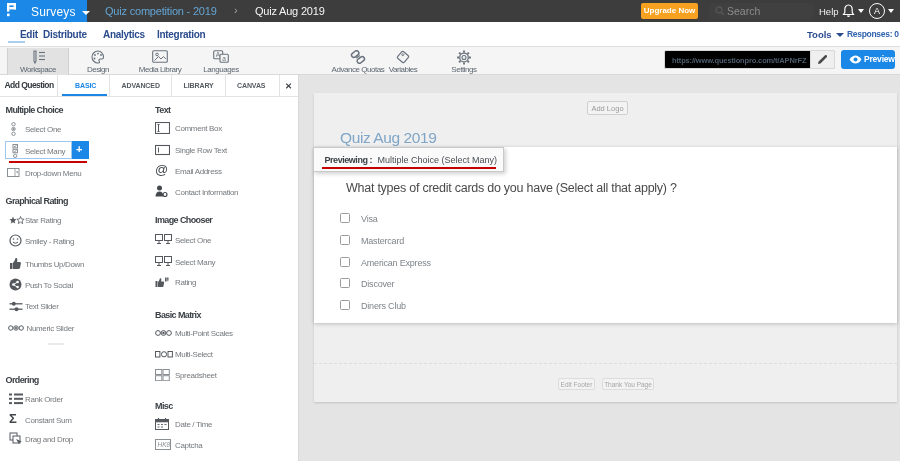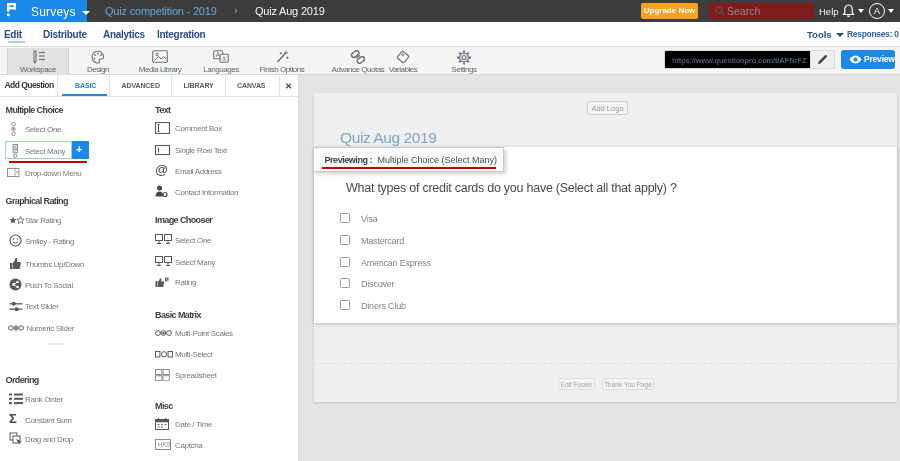--- a/index.html
+++ b/index.html
@@ -12,21 +12,21 @@
 #topbar { left:0; top:0; width:900px; height:22px; background:#3d3d3d; }
 #logoarea { left:0; top:0; width:87px; height:25px; background:#1b87e6; }
 #surveys { left:31px; top:5px; color:#fff; font-size:12px; letter-spacing:0.2px; }
 .car { display:inline-block; margin-left:6px; vertical-align:1.5px;
   width:0; height:0; border-left:4px solid transparent; border-right:4px solid transparent; border-top:4.5px solid #fff; }
 #crumb1 { left:105px; top:5px; color:#64a5d4; font-size:11px; letter-spacing:-0.2px; }
 #crumbsep { left:234px; top:4px; color:#a0a0a0; font-size:11px; }
 #crumb2 { left:255px; top:5px; color:#f5f5f5; font-size:11px; letter-spacing:-0.2px; }
 #upgrade { left:641px; top:3px; width:57px; height:16px; background:#f7a120; border-radius:2px;
   color:#fff; font-size:8px; font-weight:bold; text-align:center; line-height:16px; }
-#search { left:709px; top:3px; width:105px; height:16px; background:#7f1d1d; border-radius:2px; }
+#search { left:709px; top:3px; width:105px; height:16px; background:#404040; border-radius:2px; }
 #search .mag { position:absolute; left:6px; top:3px; }
 #search .ph { position:absolute; left:18px; top:2px; color:#8d8d8d; font-size:10.5px; }
 #help { left:819px; top:5.5px; color:#f2f2f2; font-size:9.5px; }
 .wcar { width:0; height:0; border-left:3.5px solid transparent; border-right:3.5px solid transparent; border-top:4px solid #fff; }
 #bellcar { left:858px; top:9px; }
 #avatar { left:869px; top:3px; width:16px; height:16px; border:1px solid #fff; border-radius:50%;
   color:#fff; font-size:9px; text-align:center; line-height:14px; }
 #avcar { left:888px; top:9px; }
 
 
@@ -121,21 +121,21 @@
   <div id="help">Help</div>
   <svg style="left:841px;top:3px" width="15" height="16" viewBox="0 0 15 16">
     <path d="M7.5,2 C5,2 3.8,4 3.8,6.5 L3.8,9.5 L2.5,11.5 L12.5,11.5 L11.2,9.5 L11.2,6.5 C11.2,4 10,2 7.5,2 Z" fill="none" stroke="#fff" stroke-width="1.2"></path>
     <path d="M6,12.5 a1.5,1.5 0 0 0 3,0" fill="#fff"></path>
   </svg>
   <span id="bellcar" class="wcar"></span>
   <div id="avatar">A</div>
   <span id="avcar" class="wcar"></span>
 
   <div id="navrow"></div>
-  <div class="nav" style="left:4px;">Edit</div>
+  <div class="nav" style="left:20px;">Edit</div>
   <div id="edit-ul"></div>
   <div class="nav" style="left:43px;">Distribute</div>
   <div class="nav" style="left:103px;">Analytics</div>
   <div class="nav" style="left:157px;">Integration</div>
   <div id="tools">Tools<span class="car"></span></div>
   <div id="responses">Responses: 0</div>
 
   <div id="toolbar"></div>
   <div class="titem" id="t-workspace" style="left:7px;width:62px;">
     <svg width="16" height="14" viewBox="0 0 16 14">
@@ -167,31 +167,20 @@
     <div class="lbl">Media Library</div>
   </div>
   <div class="titem" style="left:192px;width:58px;">
     <svg width="16" height="13" viewBox="0 0 16 13">
         <rect x="0.7" y="0.7" width="9" height="8" rx="1" fill="none" stroke="#6a737d" stroke-width="1.1"></rect>
         <rect x="7" y="4.2" width="8.3" height="8" rx="1" fill="#f5f5f5" stroke="#6a737d" stroke-width="1.1"></rect>
         <text x="2.8" y="7" font-size="6.5" fill="#6a737d" font-family="Liberation Sans">A</text>
         <text x="9.3" y="10.8" font-size="6.5" fill="#6a737d" font-family="Liberation Sans">a</text>
       </svg>
     <div class="lbl">Languages</div>
-  </div>
-  <div class="titem" style="left:250px;width:64px;">
-    <svg width="15" height="14" viewBox="0 0 15 14">
-        <line x1="3" y1="12" x2="11" y2="3" stroke="#6a737d" stroke-width="1.6"></line>
-        <path d="M11.5,0.5 l0.6,1.6 1.6,0.6 -1.6,0.6 -0.6,1.6 -0.6,-1.6 -1.6,-0.6 1.6,-0.6 Z" fill="#6a737d"></path>
-        <line x1="6.5" y1="2" x2="6.5" y2="4.5" stroke="#6a737d" stroke-width="0.9"></line>
-        <line x1="5.2" y1="3.2" x2="7.8" y2="3.2" stroke="#6a737d" stroke-width="0.9"></line>
-        <line x1="13" y1="6.5" x2="13" y2="9" stroke="#6a737d" stroke-width="0.9"></line>
-        <line x1="11.7" y1="7.7" x2="14.3" y2="7.7" stroke="#6a737d" stroke-width="0.9"></line>
-      </svg>
-    <div class="lbl">Finish Options</div>
   </div>
   <div class="titem" style="left:311px;width:64px;margin-left:15px;">
     <svg width="16" height="14" viewBox="0 0 16 14">
         <g fill="none" stroke="#6a737d" stroke-width="1.5">
           <rect x="1.2" y="1.8" width="8" height="4.6" rx="2.3" transform="rotate(-38 5.2 4.1)"></rect>
           <rect x="6.8" y="7.6" width="8" height="4.6" rx="2.3" transform="rotate(-38 10.8 9.9)"></rect>
           <line x1="6.2" y1="8" x2="9.8" y2="5.5" stroke-width="1.2"></line>
         </g>
       </svg>
     <div class="lbl">Advance Quotas</div>

